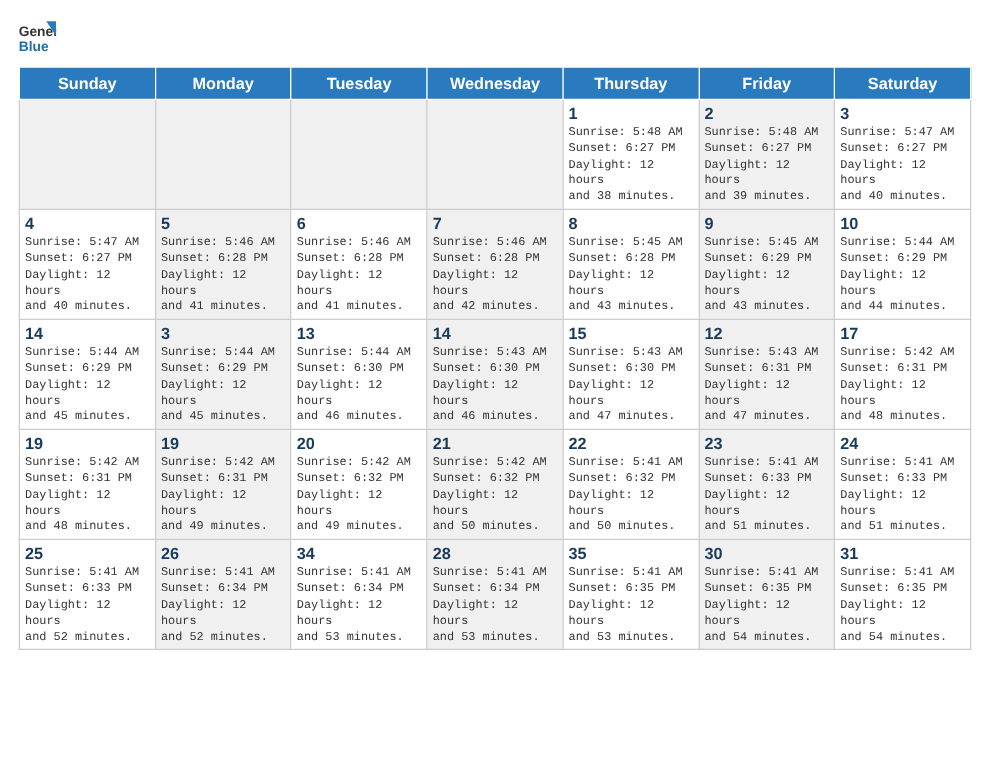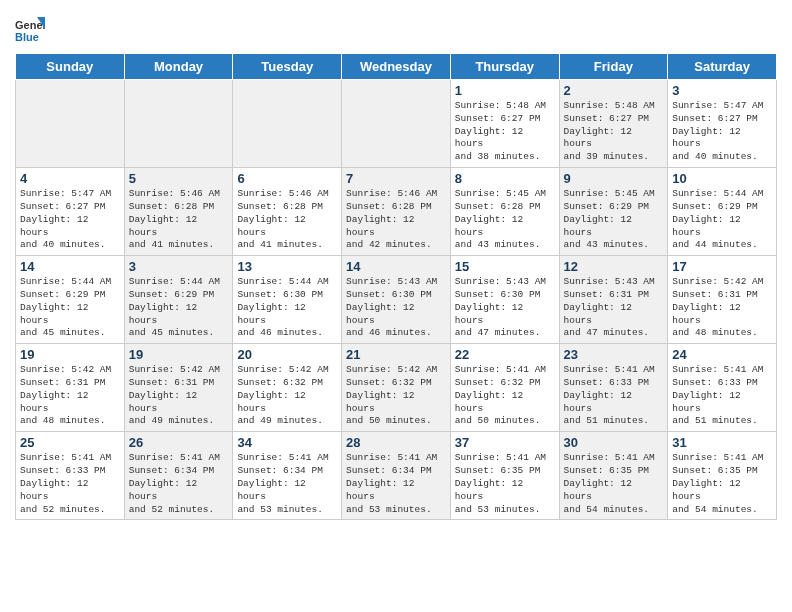--- a/index.html
+++ b/index.html
@@ -318,21 +318,21 @@
 and 53 minutes.</div>
           </td>
           <td class="cal-cell shaded">
             <div class="day-num">28</div>
             <div class="cell-text" style="white-space: pre-line;">Sunrise: 5:41 AM
 Sunset: 6:34 PM
 Daylight: 12 hours
 and 53 minutes.</div>
           </td>
           <td class="cal-cell">
-            <div class="day-num">37</div>
+            <div class="day-num">35</div>
             <div class="cell-text" style="white-space: pre-line;">Sunrise: 5:41 AM
 Sunset: 6:35 PM
 Daylight: 12 hours
 and 53 minutes.</div>
           </td>
           <td class="cal-cell shaded">
             <div class="day-num">30</div>
             <div class="cell-text" style="white-space: pre-line;">Sunrise: 5:41 AM
 Sunset: 6:35 PM
 Daylight: 12 hours

